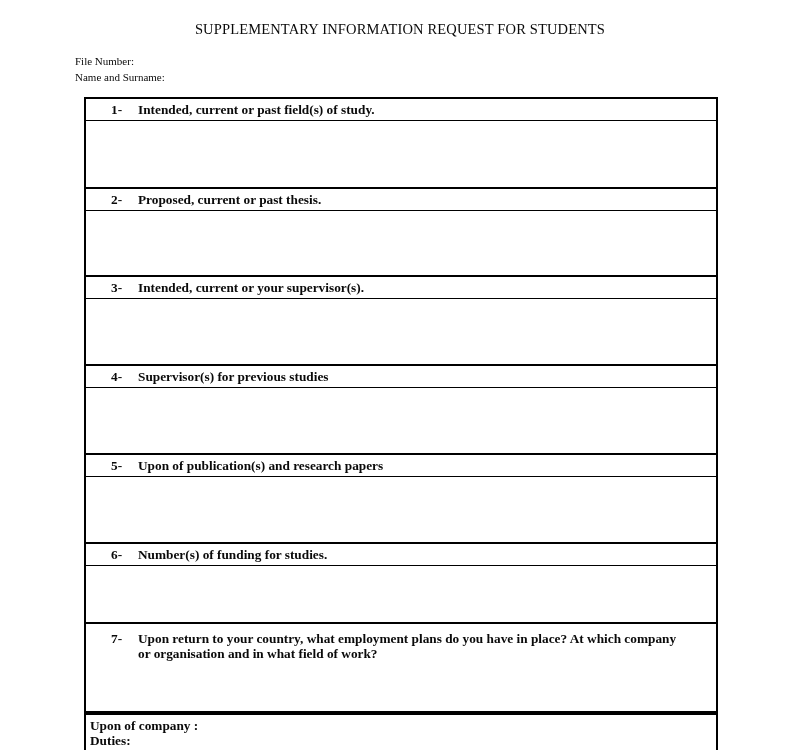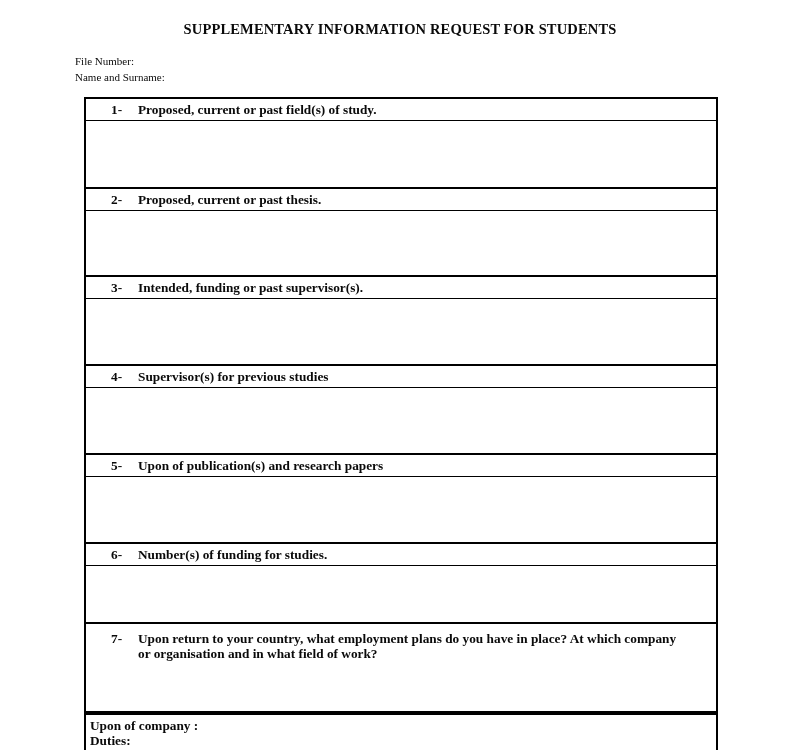--- a/index.html
+++ b/index.html
@@ -24,21 +24,21 @@
   }
 
   
   .doc-title {
     position: absolute;
     top: 21px;
     left: 0;
     width: 800px;
     text-align: center;
     font-size: 14.5px;
-    font-weight: bold;
+    font-weight: normal;
     letter-spacing: 0.15px;
   }
 
   
   .header-fields {
     position: absolute;
     top: 53px;
     left: 75px;
     font-size: 11px;
     line-height: 16px;
@@ -119,35 +119,35 @@
 
   <div class="header-fields">
     <div>File Number:</div>
     <div>Name and Surname:</div>
   </div>
 
   <div class="form-table">
 
     <div class="q-block">
       <div class="q-header">
-        <span class="q-num">1-</span><span class="q-text">Proposed, current or past field(s) of study.</span>
+        <span class="q-num">1-</span><span class="q-text">Intended, current or past field(s) of study.</span>
       </div>
       <div class="q-answer h-66"></div>
     </div>
 
     <div class="q-block">
       <div class="q-header">
         <span class="q-num">2-</span><span class="q-text">Proposed, current or past thesis.</span>
       </div>
       <div class="q-answer h-64"></div>
     </div>
 
     <div class="q-block">
       <div class="q-header">
-        <span class="q-num">3-</span><span class="q-text">Intended, funding or past supervisor(s).</span>
+        <span class="q-num">3-</span><span class="q-text">Intended, current or your supervisor(s).</span>
       </div>
       <div class="q-answer h-65"></div>
     </div>
 
     <div class="q-block">
       <div class="q-header">
         <span class="q-num">4-</span><span class="q-text">Supervisor(s) for previous studies</span>
       </div>
       <div class="q-answer h-65"></div>
     </div>

